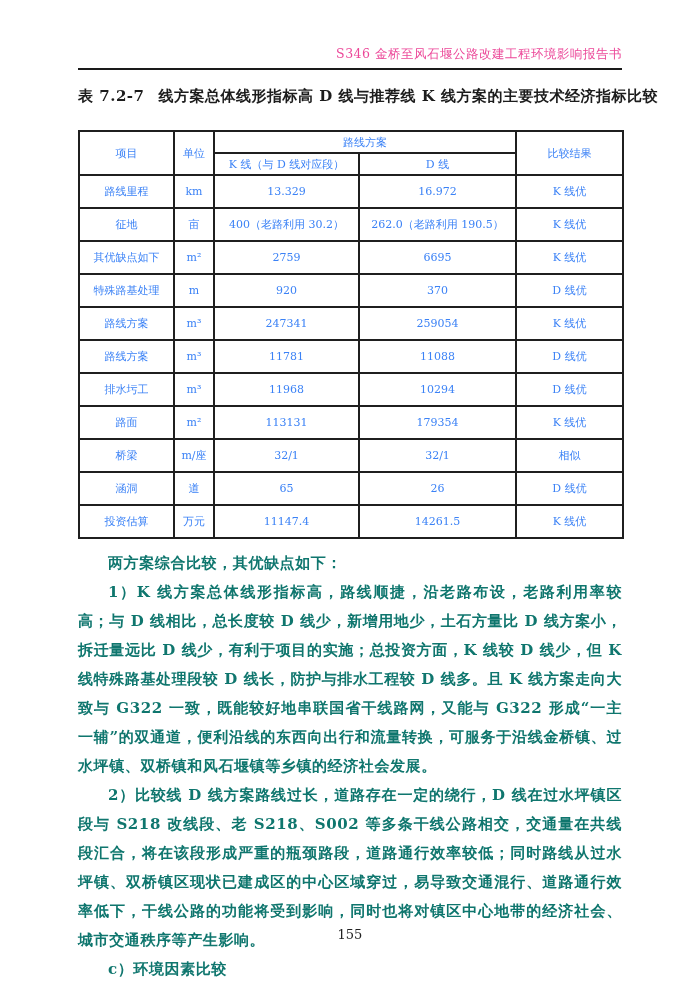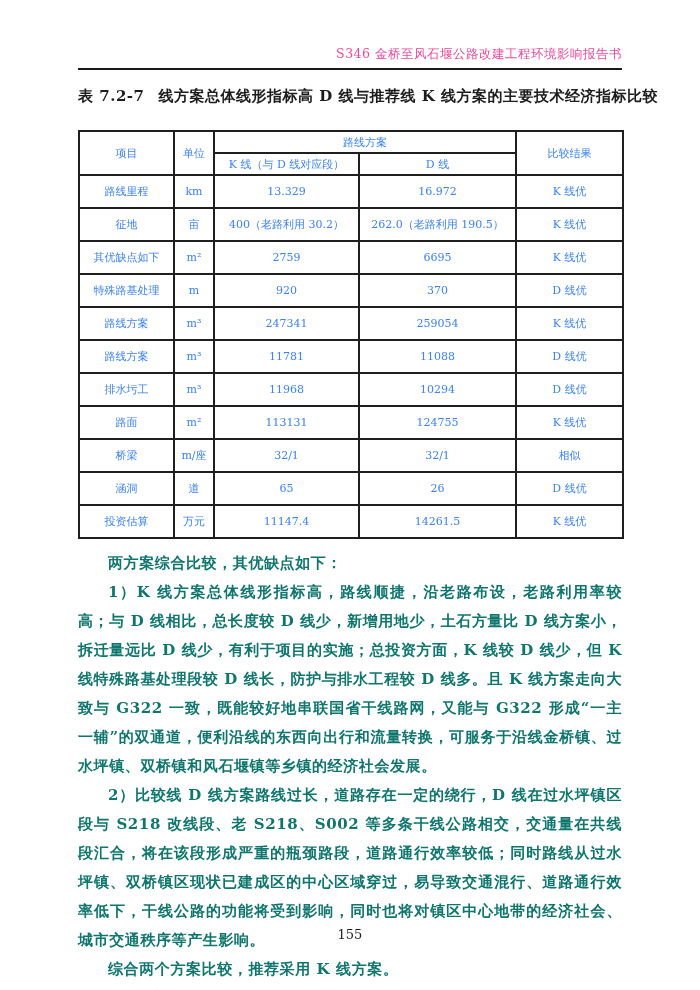--- a/index.html
+++ b/index.html
@@ -161,21 +161,21 @@
         <td>排水圬工</td>
         <td>m³</td>
         <td>11968</td>
         <td>10294</td>
         <td>D 线优</td>
       </tr>
       <tr>
         <td>路面</td>
         <td>m²</td>
         <td>113131</td>
-        <td>124755</td>
+        <td>179354</td>
         <td>K 线优</td>
       </tr>
       <tr>
         <td>桥梁</td>
         <td>m/座</td>
         <td>32/1</td>
         <td>32/1</td>
         <td>相似</td>
       </tr>
       <tr>
@@ -192,21 +192,20 @@
         <td>14261.5</td>
         <td>K 线优</td>
       </tr>
     </tbody>
   </table>
 
   <div class="body-text">
     <p>两方案综合比较，其优缺点如下：</p>
     <p>1）K 线方案总体线形指标高，路线顺捷，沿老路布设，老路利用率较高；与 D 线相比，总长度较 D 线少，新增用地少，土石方量比 D 线方案小，拆迁量远比 D 线少，有利于项目的实施；总投资方面，K 线较 D 线少，但 K 线特殊路基处理段较 D 线长，防护与排水工程较 D 线多。且 K 线方案走向大致与 G322 一致，既能较好地串联国省干线路网，又能与 G322 形成“一主一辅”的双通道，便利沿线的东西向出行和流量转换，可服务于沿线金桥镇、过水坪镇、双桥镇和风石堰镇等乡镇的经济社会发展。</p>
     <p>2）比较线 D 线方案路线过长，道路存在一定的绕行，D 线在过水坪镇区段与 S218 改线段、老 S218、S002 等多条干线公路相交，交通量在共线段汇合，将在该段形成严重的瓶颈路段，道路通行效率较低；同时路线从过水坪镇、双桥镇区现状已建成区的中心区域穿过，易导致交通混行、道路通行效率低下，干线公路的功能将受到影响，同时也将对镇区中心地带的经济社会、城市交通秩序等产生影响。</p>
-    <p>综合两个方案比较，推荐采用 K 线方案。</p>
     <p>c）环境因素比较</p>
   </div>
 
   <div class="page-footer">
     <span>155</span>
   </div>
 
 </div>
 
 </body></html>

